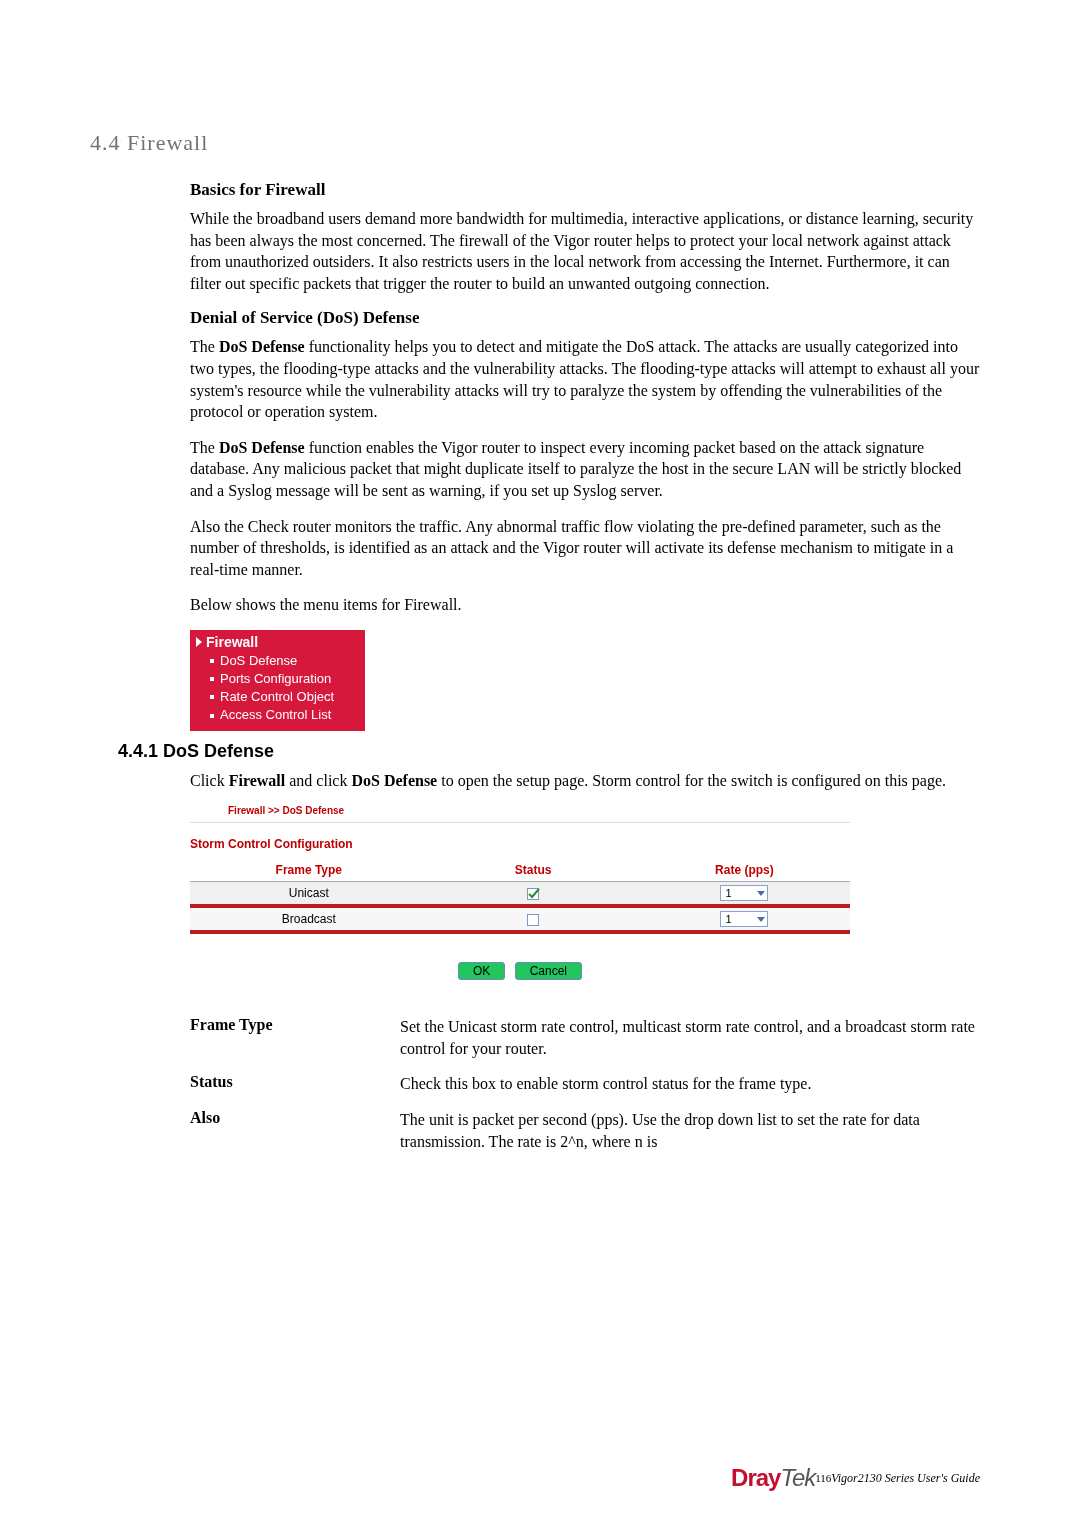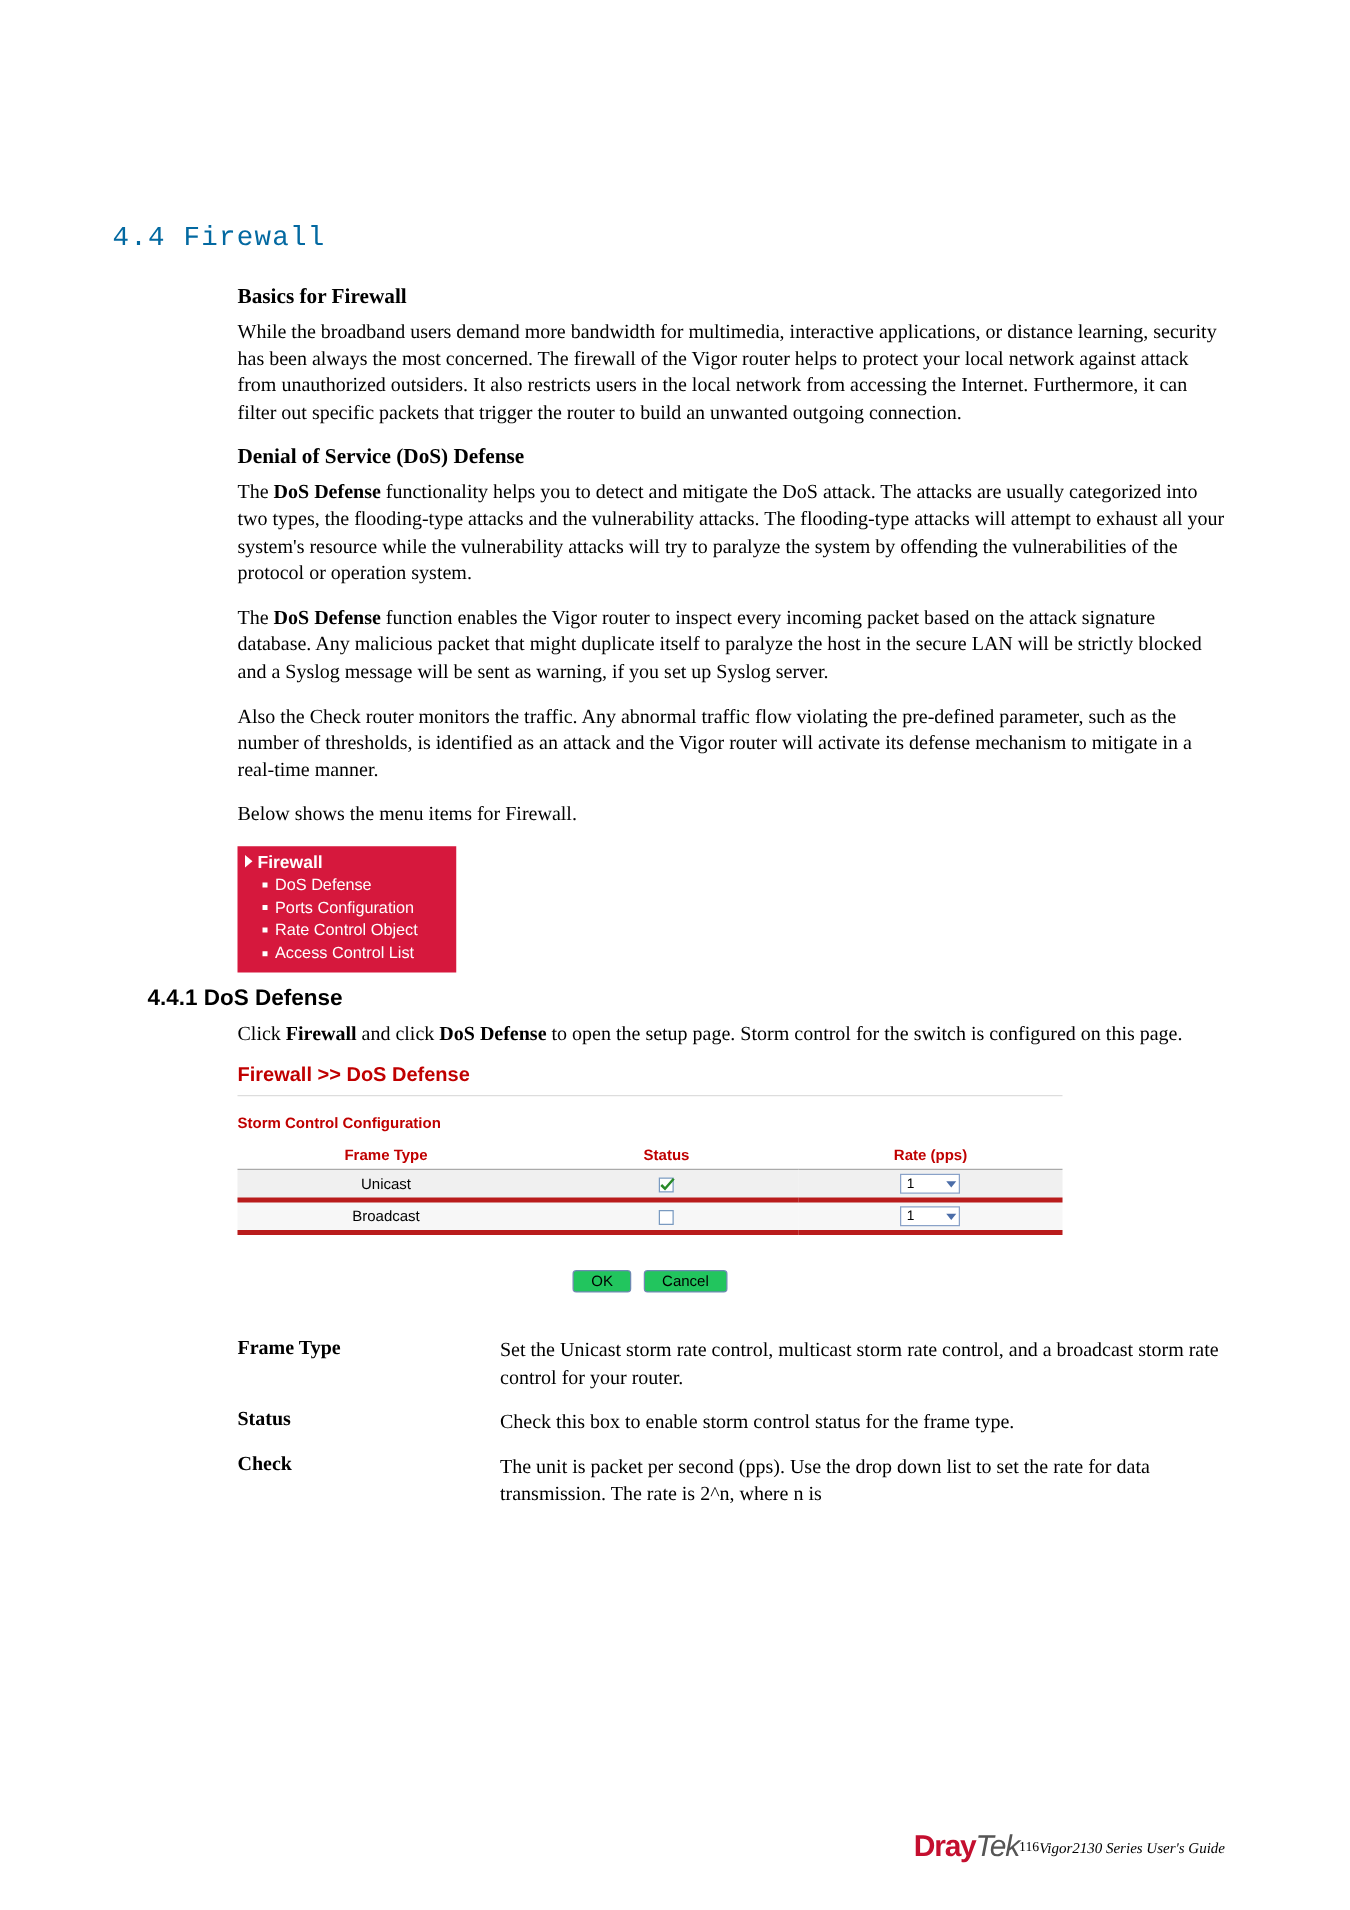--- a/index.html
+++ b/index.html
@@ -7,26 +7,25 @@
     font-family: "Times New Roman", Times, serif;
     font-size: 16px;
     color: #000;
     background: #fff;
     width: 1080px;
     height: 1528px;
     position: relative;
     padding: 130px 100px 0 90px;
   }
   .section-num {
-    font-family: Liberation Mono, monospace;
+    font-family: Liberation Serif, serif;
     font-size: 22px;
     letter-spacing: 1px;
-    color: #0369a1;
+    color: #737373;
     margin-bottom: 24px;
-    margin-top: 48px;
   }
   .content-indent {
     padding-left: 100px;
   }
   .subhead {
     font-family: Liberation Serif, serif;
     font-weight: bold;
     font-size: 17px;
     color: #000;
     margin-bottom: 8px;
@@ -68,22 +67,23 @@
   .dos-box {
     width: 660px;
     font-family: Arial, sans-serif;
     font-size: 12px;
     margin-top: 12px;
     margin-bottom: 20px;
   }
   .dos-crumb {
     color: #c00000;
     font-weight: bold;
-    font-size: 16px;
+    font-size: 10px;
     margin-bottom: 6px;
+    margin-left: 38px;
   }
   .dos-hr { height:1px; background:#ddd; margin-bottom:14px; }
   .storm-title {
     color: #c00000;
     font-weight: bold;
     font-size: 12px;
     margin-bottom: 8px;
   }
   .storm-table {
     width: 100%;
@@ -251,21 +251,21 @@
 
   <div class="param-row">
     <div class="param-label">Frame Type</div>
     <div class="param-desc">Set the Unicast storm rate control, multicast storm rate control, and a broadcast storm rate control for your router.</div>
   </div>
   <div class="param-row">
     <div class="param-label">Status</div>
     <div class="param-desc">Check this box to enable storm control status for the frame type.</div>
   </div>
   <div class="param-row">
-    <div class="param-label">Check</div>
+    <div class="param-label">Also</div>
     <div class="param-desc">The unit is packet per second (pps). Use the drop down list to set the rate for data transmission. The rate is 2^n, where n is</div>
   </div>
 </div>
 
 <div class="footer">
   <div class="logo">
     <span>Dray</span><span class="tek">Tek</span>
   </div>
   <div class="page">116</div>
   <div class="guide">Vigor2130  Series  User's  Guide</div>

